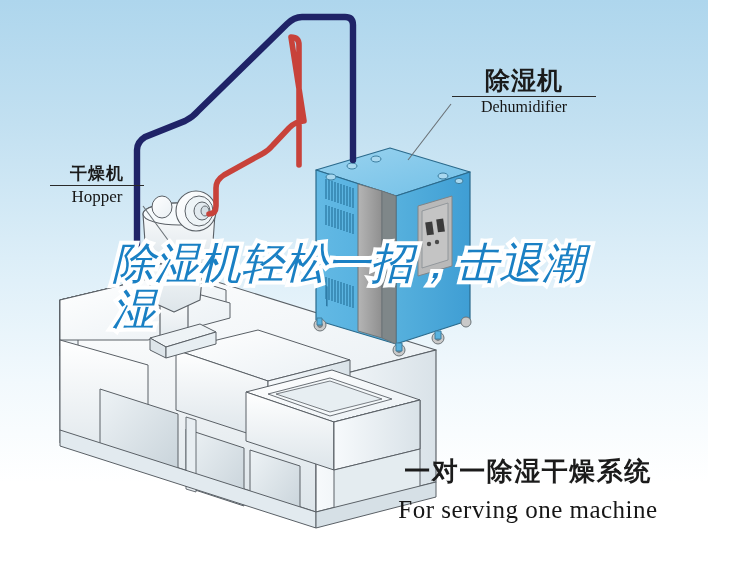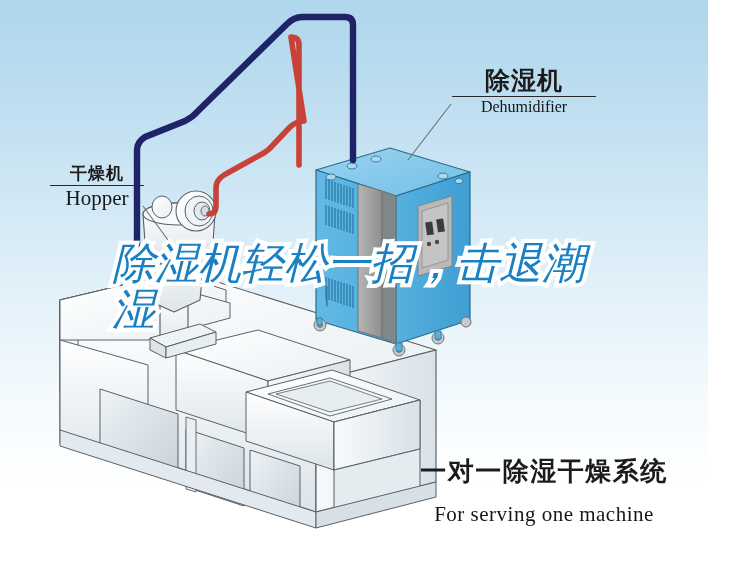--- a/index.html
+++ b/index.html
@@ -34,33 +34,33 @@
   }
 
   #lbl-dehum{left:452px;top:68px;}
   #lbl-dehum .cn{font-size:25px;}
   #lbl-dehum .rule{width:144px;}
   #lbl-dehum .en{font-size:16px;}
 
   #lbl-hopper{left:50px;top:165px;}
   #lbl-hopper .cn{font-size:17px;}
   #lbl-hopper .rule{width:94px;}
-  #lbl-hopper .en{font-size:21px;}
+  #lbl-hopper .en{font-size:17px;}
 
   
-  #caption{position:absolute;left:404px;top:457px;text-align:center;width:280px;}
+  #caption{position:absolute;left:388px;top:457px;text-align:center;width:280px;}
   #caption .cn{
     font-family:"DejaVu Sans","Liberation Sans",sans-serif;
     font-weight:700;font-size:26px;color:#1b1b1b;
     letter-spacing:1.5px;white-space:nowrap;line-height:1.15;
   }
   #caption .en{
     font-family:"Liberation Serif","DejaVu Serif",serif;
-    font-size:21px;color:#161616;white-space:nowrap;
-    letter-spacing:.5px;margin-top:15px;
+    font-size:25px;color:#161616;white-space:nowrap;
+    letter-spacing:.5px;margin-top:9px;
   }
   .hl-wrap{position:absolute;left:112px;top:240px;width:548px;pointer-events:none;}
   .hl-layer{
     position:absolute;left:0;top:0;width:548px;
     font-family:"DejaVu Sans","Liberation Sans",sans-serif;
     font-weight:400;font-style:italic;font-size:43px;line-height:1.07;
     letter-spacing:0;
   }
   .hl-stroke{color:#ffffff;-webkit-text-stroke:8px #ffffff;}
   .hl-fill{color:#1a80c4;}

